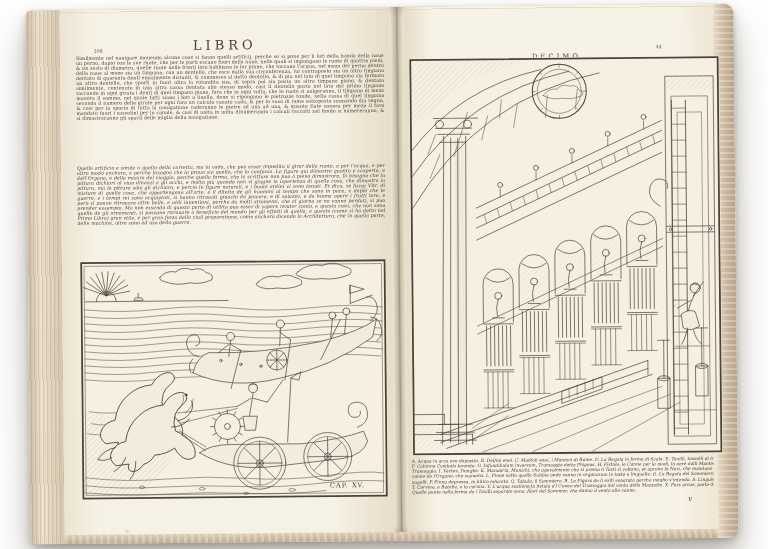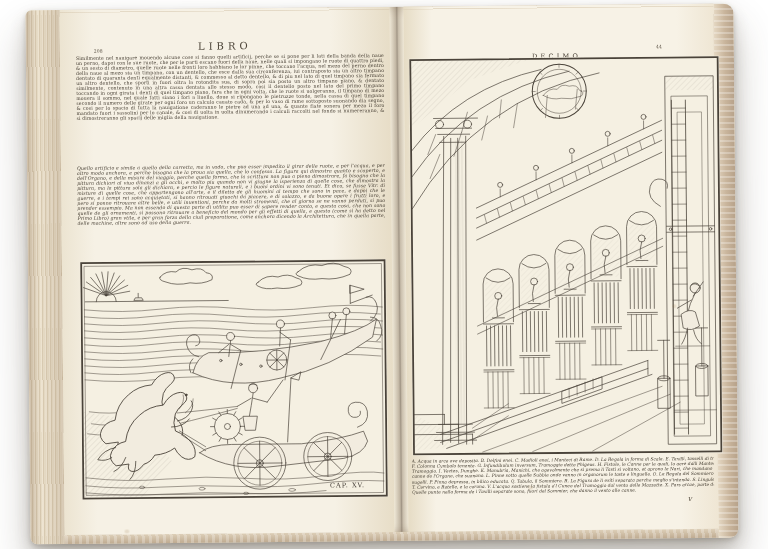--- a/index.html
+++ b/index.html
@@ -26,21 +26,21 @@
     box-shadow:inset 0 4px 8px rgba(120,95,65,.18), inset 0 -3px 6px rgba(120,95,65,.14);}
   .page{position:relative;height:100%;}
   .page-left{width:330px;background:linear-gradient(90deg,#ece4d1 0%,#f6f1e5 10%,#f6f1e5 82%,#e7ddc7 100%);}
   .gutter{width:14px;height:100%;
     background:linear-gradient(90deg,rgba(90,68,46,0),rgba(90,68,46,.30) 42%,rgba(62,45,30,.44) 52%,rgba(90,68,46,.26) 62%,rgba(90,68,46,0));}
   .page-right{flex:1;background:linear-gradient(90deg,#e6dcc5 0%,#f7f2e6 9%,#f7f2e6 88%,#efe6d4 100%);}
   .page:before{content:"";position:absolute;left:0;right:0;top:0;height:3px;
     background:repeating-linear-gradient(0deg,#d8cab2 0 1px,rgba(0,0,0,0) 1px 3px);opacity:.6;pointer-events:none;}
   .spot{position:absolute;border-radius:50%;background:rgba(150,110,60,.16);filter:blur(.4px);}
   .rh{position:absolute;left:0;right:0;text-align:center;}
-  .rh-title{font-size:10px;letter-spacing:4px;color:#4a4236;}
+  .rh-title{font-size:13px;letter-spacing:4px;color:#4a4236;}
   .rh-title.small{font-size:6.6px;letter-spacing:3.2px;}
   .folio{position:absolute;font-size:4.6px;color:#5a5144;}
   .bodytext{position:absolute;left:16px;right:6px;text-align:justify;color:#443c31;
     font-size:4.7px;line-height:5.0px;overflow:hidden;letter-spacing:.1px;}
   .para1{top:46px;max-height:108px;}
   .para2{top:156px;max-height:98px;font-style:italic;}
   .caption{position:absolute;left:4px;right:4px;top:452px;color:#3f382d;font-style:italic;}
   .cap-line{font-size:4.4px;line-height:5.15px;text-align:justify;text-align-last:justify;white-space:nowrap;overflow:hidden;}
   .cap-line.last{text-align-last:left;}
   .signature{position:absolute;right:26px;top:492px;font-size:5.5px;color:#4a4236;font-style:italic;}

